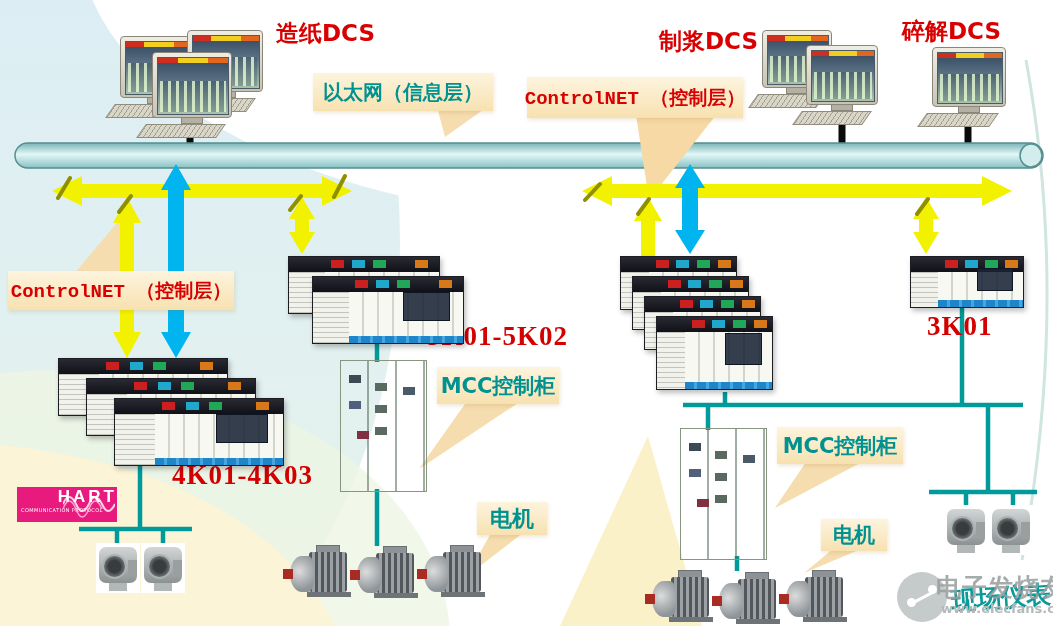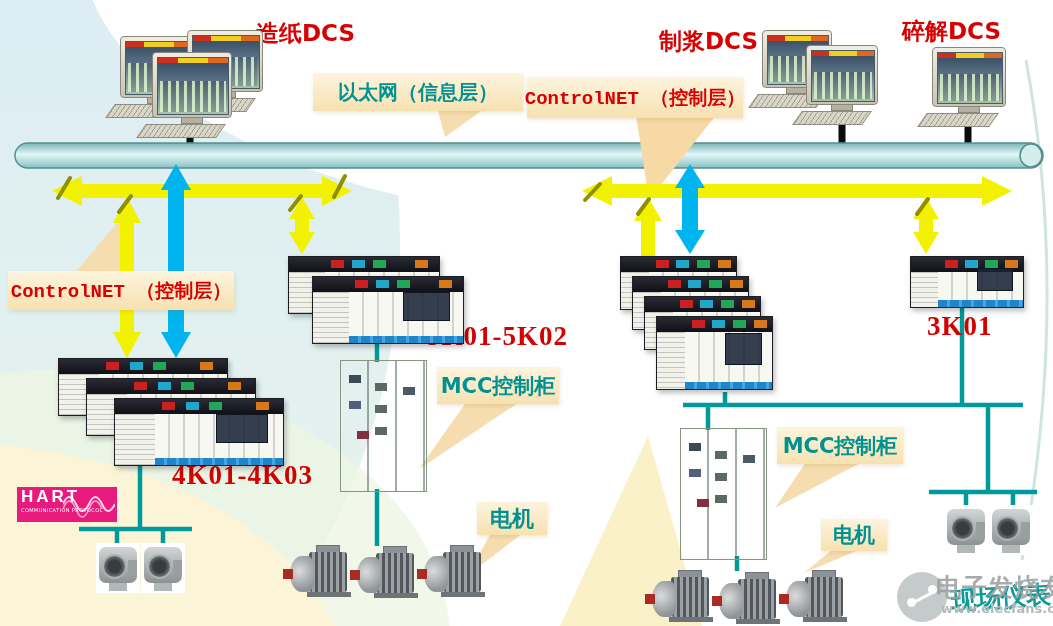--- a/index.html
+++ b/index.html
@@ -71,21 +71,21 @@
   .instrument .body{position:absolute;left:3px;top:4px;right:3px;bottom:10px;border-radius:7px;
               background:linear-gradient(180deg,#d2d6d6,#8c9292);}
   .instrument .face{position:absolute;left:6px;top:11px;width:21px;height:21px;border-radius:50%;
               border:2px solid #acb2b2;background:radial-gradient(#383c3e 40%,#767c7e 75%);}
   .instrument .side{position:absolute;right:3px;top:17px;width:9px;height:15px;background:#9aa0a0;}
   .instrument .bottom{position:absolute;left:13px;bottom:2px;width:18px;height:8px;background:#b2b8b8;}
 
   
   .hart{position:absolute;left:17px;top:487px;width:100px;height:35px;background:#e81a7e;color:#fff;overflow:hidden;}
   .hart .t{font-weight:bold;font-size:17px;letter-spacing:3px;line-height:20px;padding-left:4px;
-           font-family:"Liberation Sans",sans-serif;}
+           font-family:"Liberation Sans",sans-serif;text-align:right;}
   .hart .s{font-size:5px;letter-spacing:.4px;padding-left:4px;line-height:7px;}
 
   
   .fi-label{position:absolute;left:951px;top:581px;color:#0a9a9a;font-weight:bold;font-size:25px;
             transform:rotate(-4deg);white-space:nowrap;}
   .wm-name{position:absolute;left:936px;top:571px;color:rgba(150,157,157,.85);font-weight:bold;
            font-size:25px;letter-spacing:1px;white-space:nowrap;}
   .wm-url{position:absolute;left:941px;top:601px;color:#b3b9b9;font-weight:bold;font-size:13px;white-space:nowrap;}
   .wm-logo{position:absolute;left:897px;top:572px;width:50px;height:50px;border-radius:50%;
            background:#bcc1c1;opacity:.85;}
@@ -193,25 +193,25 @@
   </div>
 
   <div class="monitor" style="left:932px;top:47px;z-index:3">
     <div class="crt" style="width:64px;height:50px">
         <div class="scr"></div>
       </div>
     <div class="base"></div>
       <div class="kb" style="width:70px;margin-left:-10px"></div>
   </div>
 
-  <div class="lbl-red" style="left:256px;top:18px">造纸DCS</div>
+  <div class="lbl-red" style="left:276px;top:18px">造纸DCS</div>
   <div class="lbl-red" style="left:659px;top:26px">制浆DCS</div>
   <div class="lbl-red" style="left:902px;top:16px">碎解DCS</div>
 
-  <div class="callout teal" style="left:313px;top:73px;width:210px;height:38px">以太网（信息层）</div>
+  <div class="callout teal" style="left:313px;top:73px;width:180px;height:38px">以太网（信息层）</div>
   <div class="callout red" style="left:527px;top:77px;width:216px;height:41px">ControlNET （控制层）</div>
   <div class="callout red" style="left:8px;top:271px;width:226px;height:39px">ControlNET （控制层）</div>
   <div class="callout teal" style="left:437px;top:367px;width:122px;height:37px;font-size:21px">MCC控制柜</div>
   <div class="callout teal" style="left:777px;top:427px;width:126px;height:37px;font-size:21px">MCC控制柜</div>
   <div class="callout teal" style="left:477px;top:502px;width:70px;height:33px;font-size:22px">电机</div>
   <div class="callout teal" style="left:821px;top:519px;width:66px;height:32px;font-size:21px">电机</div>
 
   <div class="logix" style="left:408px;top:215px;width:120px">
   </div>
 

